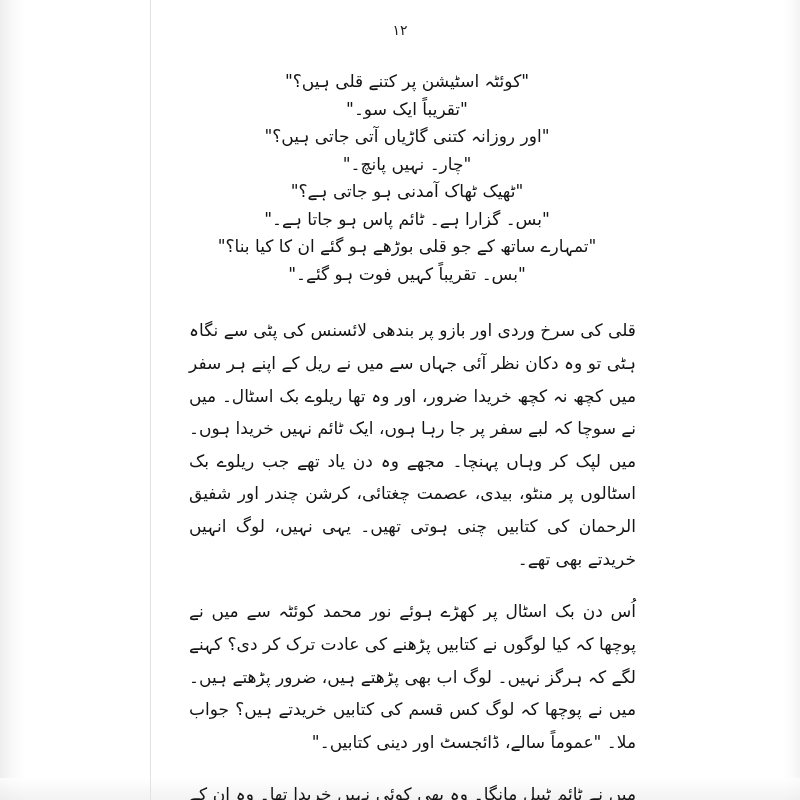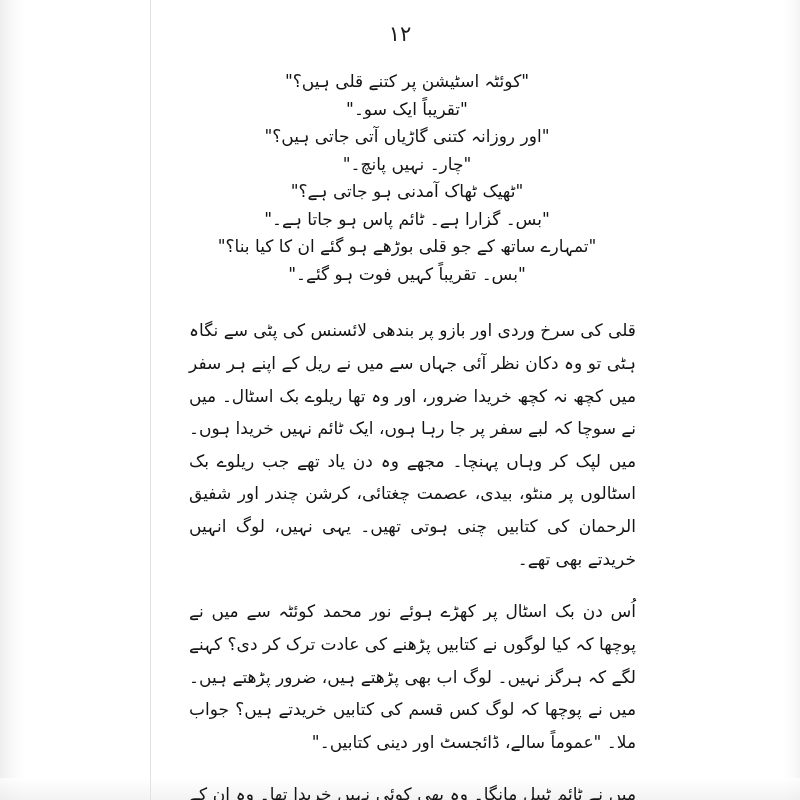--- a/index.html
+++ b/index.html
@@ -44,21 +44,21 @@
     background: #e2e2e2;
   }
 
   .page-number {
     position: absolute;
     top: 22px;
     left: 0;
     width: 800px;
     text-align: center;
     font-family: "DejaVu Sans", sans-serif;
-    font-size: 21px;
+    font-size: 14px;
     color: #1b1b1b;
     letter-spacing: 1px;
   }
 
   .body-area {
     position: absolute;
     left: 178px;
     top: 68px;
     width: 458px;
     direction: rtl;

